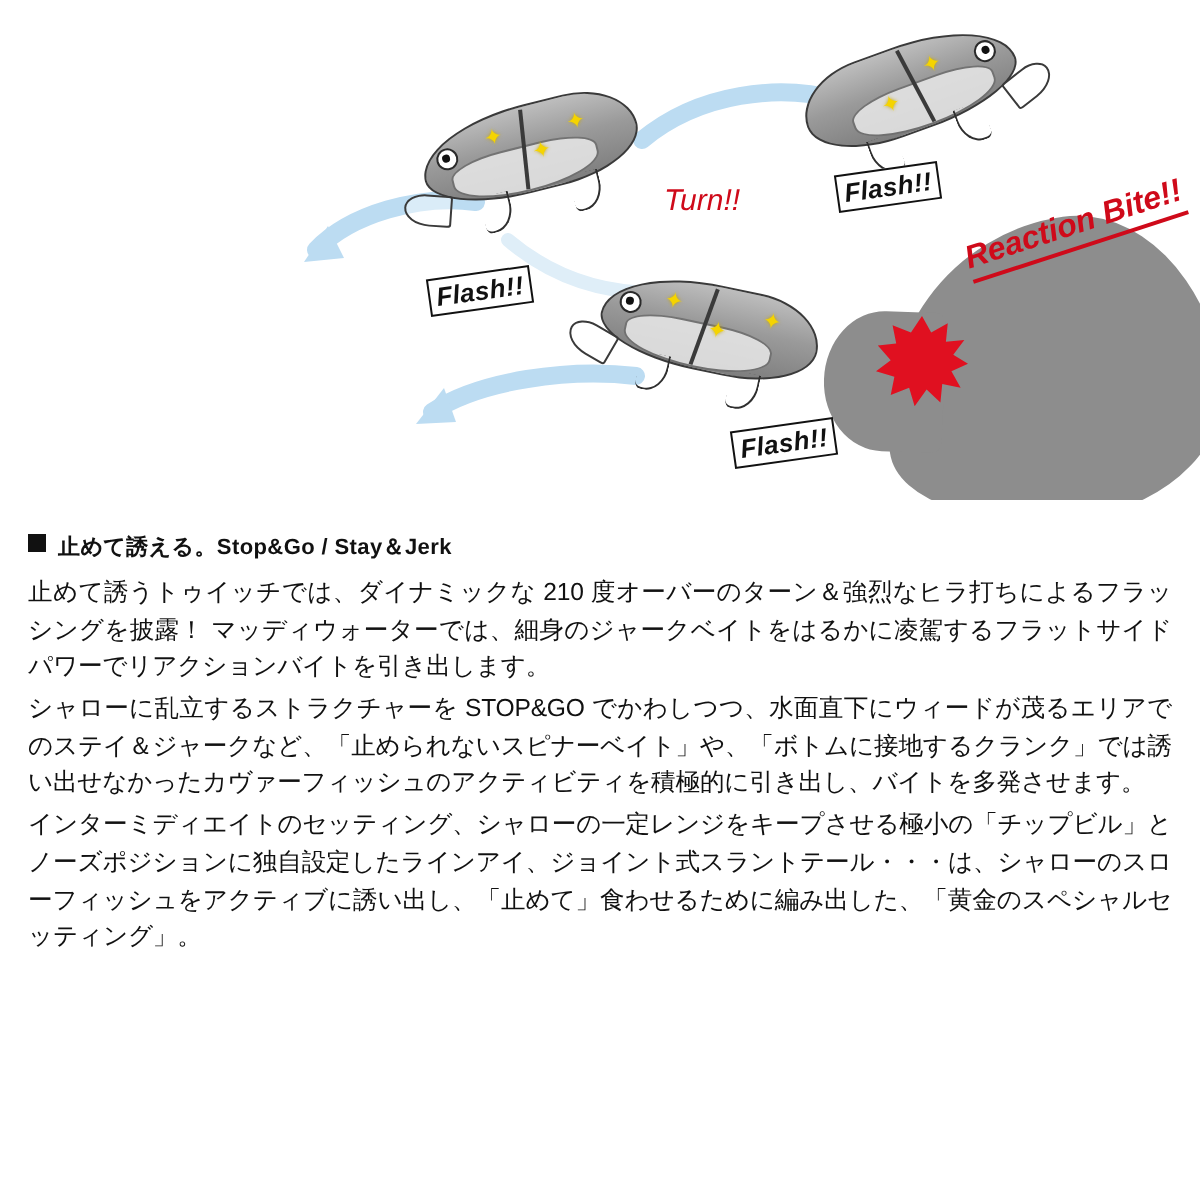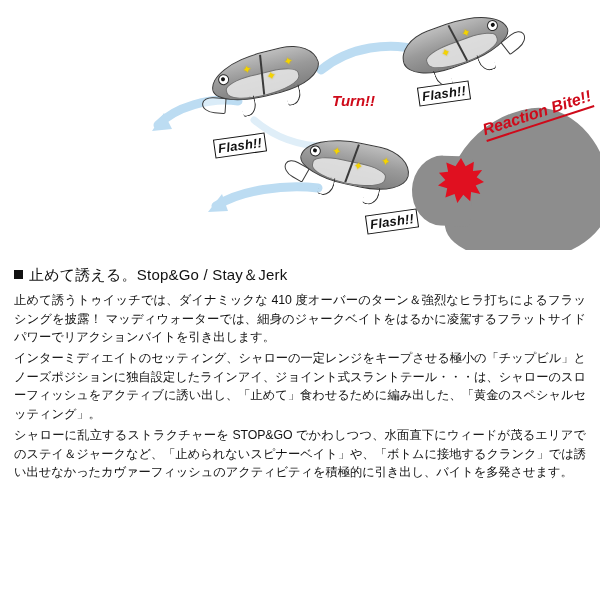--- a/index.html
+++ b/index.html
@@ -78,40 +78,40 @@
   .arrow{position:absolute;}
   .arrow svg{display:block;overflow:visible;}
 
   .flashlabel{
     position:absolute;font-weight:bold;font-style:italic;
     color:#111;font-size:13px;letter-spacing:.2px;
     background:#fff;padding:1px 3px;border:1.4px solid #111;
     transform:rotate(-8deg);
   }
   .turnlabel{
-    position:absolute;font-weight:bold;font-style:italic;
+    position:absolute;font-weight:normal;font-style:italic;
     color:#cf0a1a;font-size:15px;
   }
   .reaction{
     position:absolute;right:6px;top:104px;
     color:#cf0a1a;font-weight:bold;font-style:italic;font-size:16px;
     transform:rotate(-18deg);
     white-space:nowrap;
   }
   .reaction .ul{display:block;height:2px;background:#cf0a1a;margin-top:1px;}
   .burst{
     position:absolute;left:438px;top:158px;width:46px;height:46px;
     background:#e01020;
     clip-path:polygon(50% 0%,60% 18%,78% 8%,76% 28%,96% 26%,84% 42%,100% 52%,82% 60%,92% 78%,72% 74%,70% 94%,55% 80%,42% 98%,36% 78%,16% 86%,20% 66%,0% 60%,16% 48%,2% 32%,22% 30%,18% 10%,38% 18%);
   }
 
   
   .content{padding:6px 14px 0 14px;}
   .h-head{
-    font-size:15px;font-weight:normal;margin:10px 0 6px 0;
+    font-size:11px;font-weight:bold;margin:10px 0 6px 0;
     letter-spacing:.2px;
   }
   .h-head .sq{display:inline-block;width:9px;height:9px;background:#111;margin-right:6px;vertical-align:1px;}
   p.body{
     font-size:12.3px;line-height:1.52;margin:0 0 2px 0;
     text-align:justify;letter-spacing:-.1px;
   }
 </style>
 </head>
 <body>
@@ -195,18 +195,18 @@
       <span>Reaction Bite!!</span>
       <span class="ul"></span>
     </div>
   </div>
 
   <div class="content">
 
     <div class="h-head">
       <span class="sq"></span><span>止めて誘える。Stop&amp;Go / Stay＆Jerk</span>
     </div>
-    <p class="body">止めて誘うトゥイッチでは、ダイナミックな 410 度オーバーのターン＆強烈なヒラ打ちによるフラッシングを披露！ マッディウォーターでは、細身のジャークベイトをはるかに凌駕するフラットサイドパワーでリアクションバイトを引き出します。</p>
+    <p class="body">止めて誘うトゥイッチでは、ダイナミックな 210 度オーバーのターン＆強烈なヒラ打ちによるフラッシングを披露！ マッディウォーターでは、細身のジャークベイトをはるかに凌駕するフラットサイドパワーでリアクションバイトを引き出します。</p>
+    <p class="body">シャローに乱立するストラクチャーを STOP&amp;GO でかわしつつ、水面直下にウィードが茂るエリアでのステイ＆ジャークなど、「止められないスピナーベイト」や、「ボトムに接地するクランク」では誘い出せなかったカヴァーフィッシュのアクティビティを積極的に引き出し、バイトを多発させます。</p>
     <p class="body">インターミディエイトのセッティング、シャローの一定レンジをキープさせる極小の「チップビル」とノーズポジションに独自設定したラインアイ、ジョイント式スラントテール・・・は、シャローのスローフィッシュをアクティブに誘い出し、「止めて」食わせるために編み出した、「黄金のスペシャルセッティング」。</p>
-    <p class="body">シャローに乱立するストラクチャーを STOP&amp;GO でかわしつつ、水面直下にウィードが茂るエリアでのステイ＆ジャークなど、「止められないスピナーベイト」や、「ボトムに接地するクランク」では誘い出せなかったカヴァーフィッシュのアクティビティを積極的に引き出し、バイトを多発させます。</p>
 
   </div>
 </div>
 
 </body></html>

